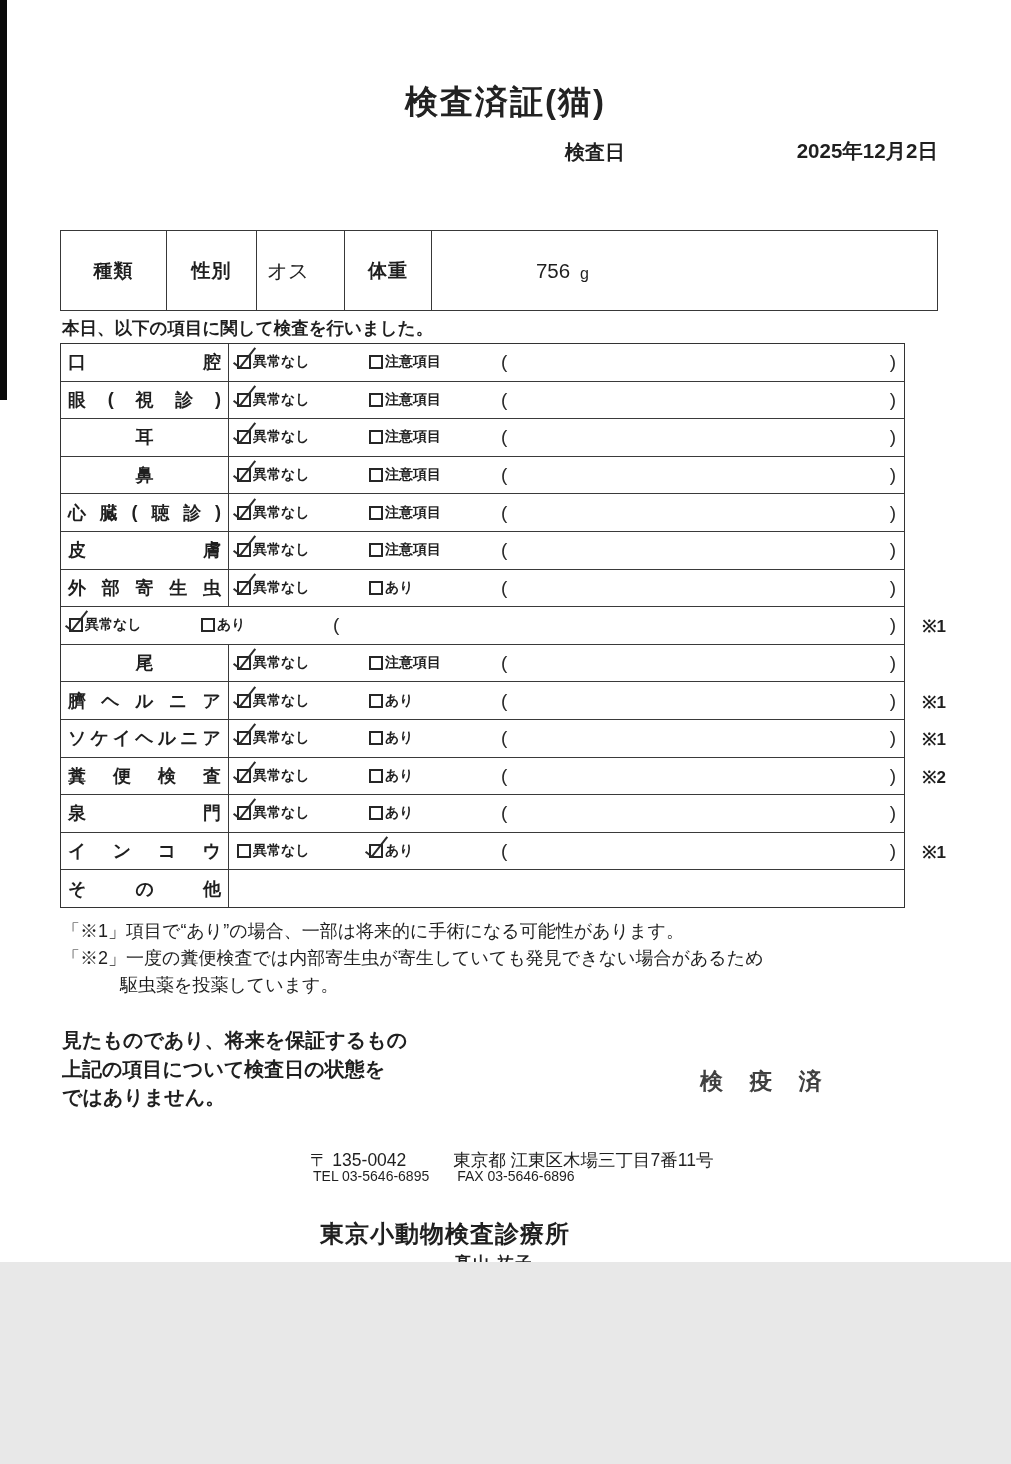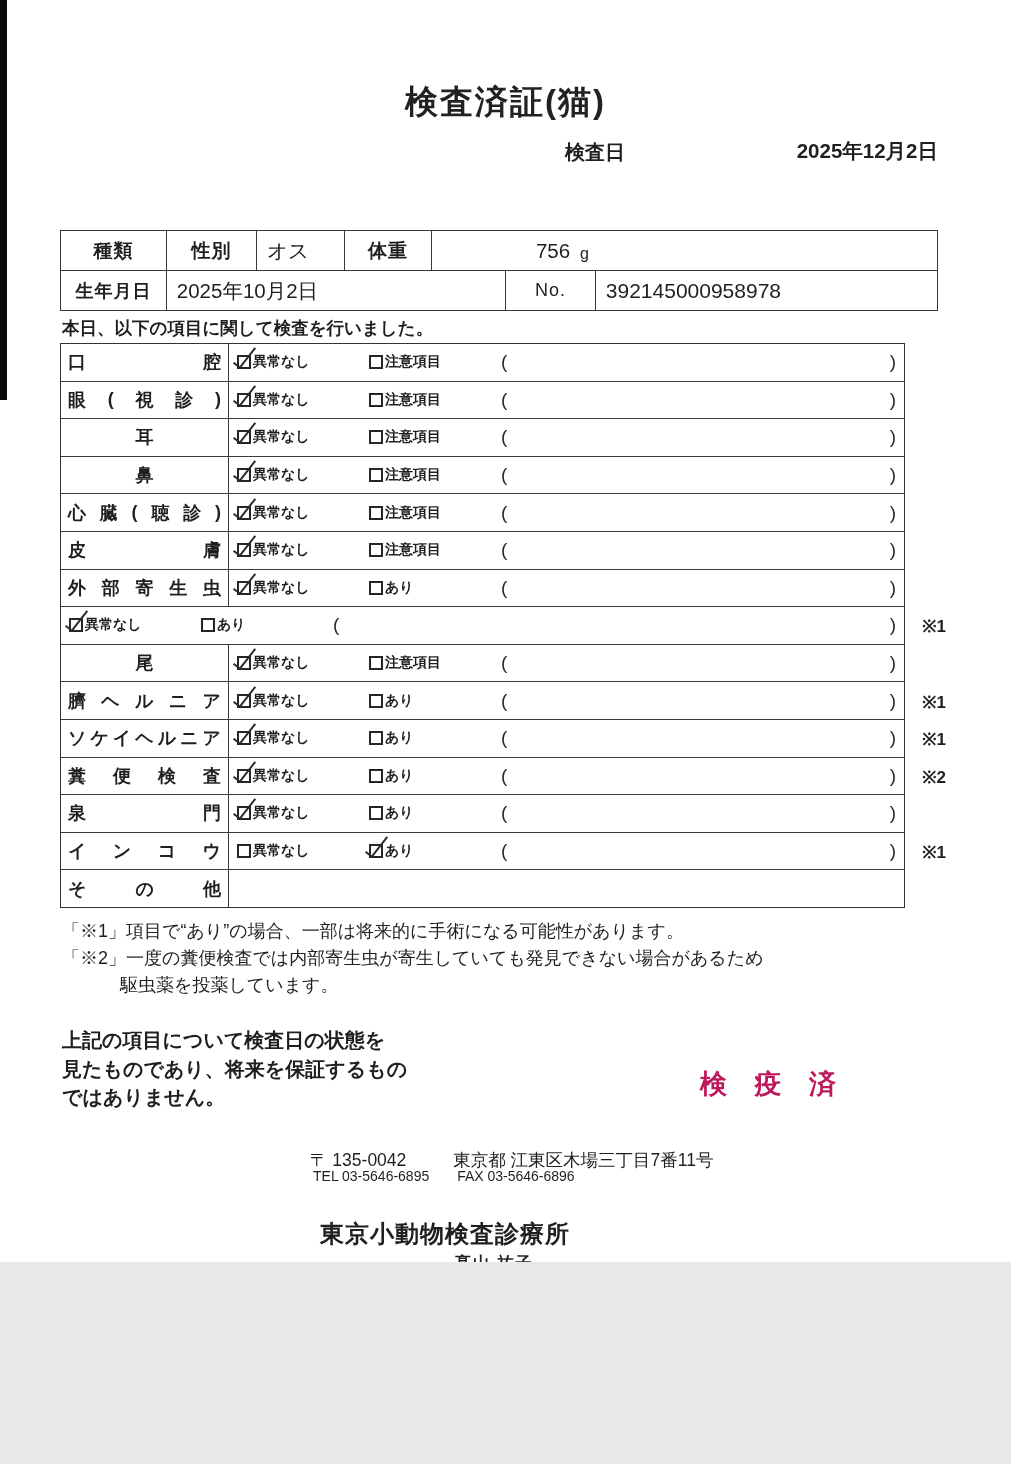--- a/index.html
+++ b/index.html
@@ -62,21 +62,21 @@
   }
   .paren { position:absolute; top:50%; transform:translateY(-50%); font-size:19px; color:#2a2a2a; }
   .note { position:absolute; right:-42px; top:50%; transform:translateY(-50%); font-size:17px; font-weight:600; }
 
   
   #footnotes { left:62px; top:918px; font-size:18px; line-height:27px; }
   #footnote-3 { padding-left:58px; }
 
   
   #disclaimer { left:62px; top:1026px; font-size:20px; font-weight:600; line-height:28.5px; }
-  #stamp { left:700px; top:1066px; font-size:27px; font-weight:600; letter-spacing:10px; color:#be185d; }
+  #stamp { left:700px; top:1066px; font-size:23px; font-weight:600; letter-spacing:10px; color:#404040; }
 
   
   #postal-row { left:310px; top:1148px; font-size:17.5px; }
   #postal-row span + span { margin-left:42px; }
   #tel-row { left:313px; top:1168px; font-size:14px; }
   #tel-row span + span { margin-left:24px; }
   #clinic-name { left:320px; top:1218px; font-size:24px; font-weight:600; letter-spacing:1px; }
   #vet-name { left:455px; top:1253px; font-size:16px; font-weight:600; letter-spacing:2px; }
   #serial { left:772px; top:1288px; font-size:19px; }
 </style>
@@ -97,26 +97,20 @@
     <div class="tbl-row">
       <div class="cell lab" style="width:105px">種類</div>
       <div class="cell lab" style="width:90px">性別</div>
       <div class="cell val" style="width:88px">オス</div>
       <div class="cell lab" style="width:87px">体重</div>
       <div class="cell wval" style="width:168px">
         <span>756</span>
         <span class="wunit">g</span>
       </div>
     </div>
-    <div class="tbl-row">
-      <div class="cell lab" style="width:105px; font-size:18px">生年月日</div>
-      <div class="cell val" style="width:340px">2025年10月2日</div>
-      <div class="cell lab" style="width:90px; font-weight:normal; font-size:18px">No.</div>
-      <div class="cell val" style="width:343px; font-size:21px">392145000958978</div>
-    </div>
   </div>
 
   <div id="intro" class="abs">本日、以下の項目に関して検査を行いました。</div>
 
   <div id="checklist" class="abs">
       <div class="cl-row">
         <div class="cl-label spread">
           <span>口</span>
           <span>腔</span>
         </div>
@@ -405,22 +399,22 @@
       </div>
     </div>
 
   <div id="footnotes" class="abs">
     <div id="footnote-1">「※1」項目で“あり”の場合、一部は将来的に手術になる可能性があります。</div>
     <div id="footnote-2">「※2」一度の糞便検査では内部寄生虫が寄生していても発見できない場合があるため</div>
     <div id="footnote-3">駆虫薬を投薬しています。</div>
   </div>
 
   <div id="disclaimer" class="abs">
+    <div>見たものであり、将来を保証するもの</div>
     <div>上記の項目について検査日の状態を</div>
-    <div>見たものであり、将来を保証するもの</div>
     <div>ではありません。</div>
   </div>
 
   <div id="stamp" class="abs">検 疫 済</div>
 
   <div id="postal-row" class="abs">
     <span>〒 135-0042</span>
     <span>東京都 江東区木場三丁目7番11号</span>
   </div>
 

